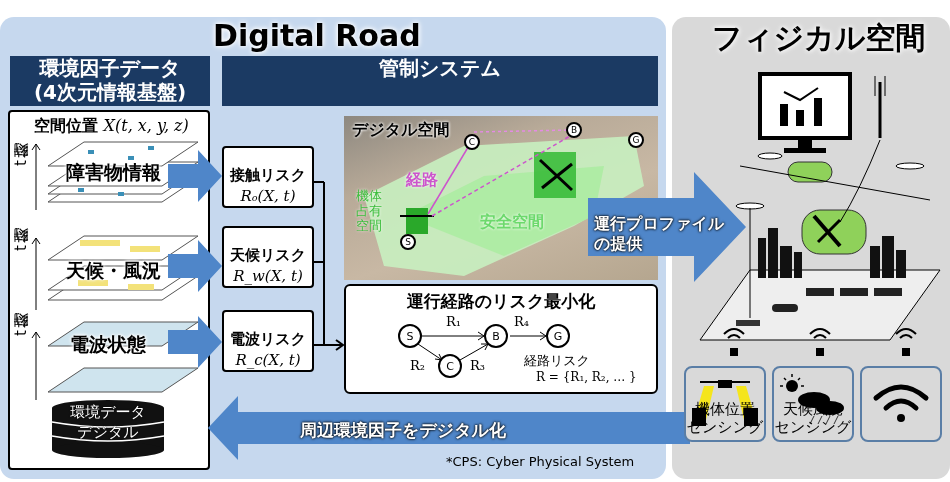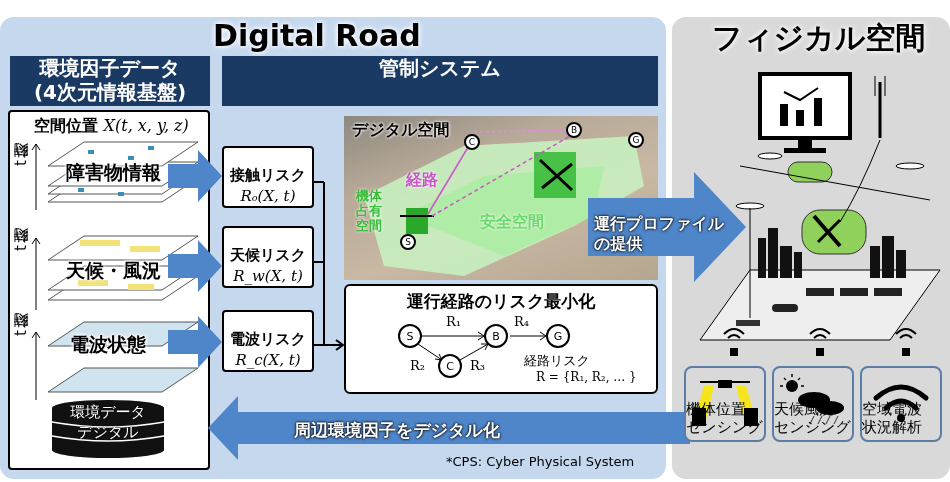--- a/index.html
+++ b/index.html
@@ -8,21 +8,21 @@
   .panel-digital{left:0;top:17px;width:666px;height:462px;background:#c6d8ee;border-radius:14px;}
   .panel-physical{left:672px;top:17px;width:278px;height:462px;background:#d9d9d9;border-radius:14px;}
   .title-big{font-weight:bold;font-size:30px;text-shadow:0 0 4px #fff,0 0 6px #fff;white-space:nowrap;}
   .navy{background:#1b3a63;color:#fff;font-weight:bold;text-align:center;line-height:24px;font-size:20px;}
   .box{background:#fff;border:2px solid #000;border-radius:4px;box-sizing:border-box;}
   .riskbox{left:222px;width:92px;height:62px;text-align:center;}
   .riskbox .lbl{font-weight:bold;font-size:15px;margin-top:18px;white-space:nowrap;}
   .riskbox .fm{font-family:"DejaVu Serif","Liberation Serif",serif;font-style:italic;font-size:15px;margin-top:2px;}
   .layer-label{font-weight:bold;font-size:19px;text-shadow:0 0 3px #fff,0 0 3px #fff,0 0 5px #fff;white-space:nowrap;}
   .vtime{writing-mode:vertical-rl;transform:rotate(180deg);font-size:15px;white-space:nowrap;}
-  .sensor{background:#d9d9d9;border:2px solid #5a7ea6;border-radius:8px;box-sizing:border-box;width:82px;height:76px;top:366px;text-align:left;}
+  .sensor{background:#d9d9d9;border:2px solid #5a7ea6;border-radius:8px;box-sizing:border-box;width:82px;height:76px;top:366px;text-align:center;}
   .sensor .t{position:absolute;bottom:4px;left:0;right:0;font-size:15px;line-height:18px;}
   .small{font-size:13px;}
 </style>
 </head>
 <body>
 
 <div class="abs panel-digital"></div>
 <div class="abs panel-physical"></div>
 
 <div class="abs title-big" style="left:213px;top:18px;">Digital Road</div>
@@ -160,21 +160,21 @@
     </g>
     <g font-size="9" text-anchor="middle" font-family="DejaVu Sans, sans-serif">
       <text x="128" y="29">C</text>
         <text x="230" y="17">B</text>
       <text x="292" y="27">G</text>
         <text x="64" y="129">S</text>
     </g>
   </svg>
   <div class="abs" style="left:8px;top:4px;font-weight:bold;font-size:16px;text-shadow:0 0 3px #fff,0 0 3px #fff;">デジタル空間</div>
   <div class="abs" style="left:62px;top:54px;font-weight:bold;font-size:16px;color:#cc55cc;text-shadow:0 0 3px #fff;">経路</div>
-  <div class="abs" style="left:12px;top:72px;font-weight:bold;font-size:13px;color:#3bbd3b;line-height:15px;text-shadow:0 0 3px #fff;">
+  <div class="abs" style="left:12px;top:72px;font-weight:normal;font-size:13px;color:#3bbd3b;line-height:15px;text-shadow:0 0 3px #fff;">
     <div>機体</div>
     <div>占有</div>
     <div>空間</div>
   </div>
   <div class="abs" style="left:136px;top:96px;font-weight:bold;font-size:16px;color:#6cd96c;text-shadow:0 0 3px #fff;">安全空間</div>
 </div>
 
 <div class="abs box" style="left:344px;top:284px;width:314px;height:110px;border-radius:6px;">
   <div style="text-align:center;font-weight:bold;font-size:17px;margin-top:4px;">運行経路のリスク最小化</div>
   <svg class="abs" style="left:0;top:24px;" width="310" height="82">
@@ -215,21 +215,21 @@
   <polygon points="0,26 106,26 106,0 158,55 106,110 106,84 0,84" fill="#4f86c9"></polygon>
 </svg>
 <div class="abs" style="left:594px;top:214px;width:140px;text-align:left;color:#fff;font-weight:bold;font-size:16px;line-height:20px;text-shadow:0 0 2px #000,0 0 3px #000;">
   <div>運行プロファイル</div>
   <div>の提供</div>
 </div>
 
 <svg class="abs" style="left:208px;top:396px;" width="482" height="64">
   <polygon points="0,32 30,0 30,16 482,16 482,48 30,48 30,64" fill="#4f86c9"></polygon>
 </svg>
-<div class="abs" style="left:294px;top:419px;font-weight:bold;font-size:17px;color:#fff;text-shadow:0 0 2px #000,0 0 3px #000;white-space:nowrap;">周辺環境因子をデジタル化</div>
+<div class="abs" style="left:300px;top:419px;font-weight:bold;font-size:17px;color:#fff;text-shadow:0 0 2px #000,0 0 3px #000;white-space:nowrap;">周辺環境因子をデジタル化</div>
 <div class="abs small" style="left:446px;top:454px;white-space:nowrap;">*CPS: Cyber Physical System</div>
 
 <svg class="abs" style="left:690px;top:60px;" width="258" height="290">
 
   <rect x="70" y="14" width="90" height="64" fill="#fff" stroke="#000" stroke-width="4"></rect>
   <rect x="108" y="78" width="14" height="12" fill="#000"></rect>
     <rect x="94" y="88" width="42" height="5" fill="#000"></rect>
   <rect x="90" y="44" width="8" height="22" fill="#000"></rect>
     <rect x="106" y="50" width="8" height="16" fill="#000"></rect>
     <rect x="124" y="38" width="8" height="28" fill="#000"></rect>
@@ -326,17 +326,13 @@
   </div>
 </div>
 <div class="abs sensor" style="left:860px;">
   <svg width="78" height="54" style="margin-top:4px;">
     <g fill="none" stroke="#000" stroke-width="5" stroke-linecap="round">
       <path d="M14,26 Q39,4 64,26"></path>
         <path d="M24,36 Q39,22 54,36"></path>
     </g>
     <circle cx="39" cy="46" r="4" fill="#000"></circle>
   </svg>
-  <div class="t">
-    <div>空域電波</div>
-    <div>状況解析</div>
-  </div>
 </div>
 
 </body></html>

